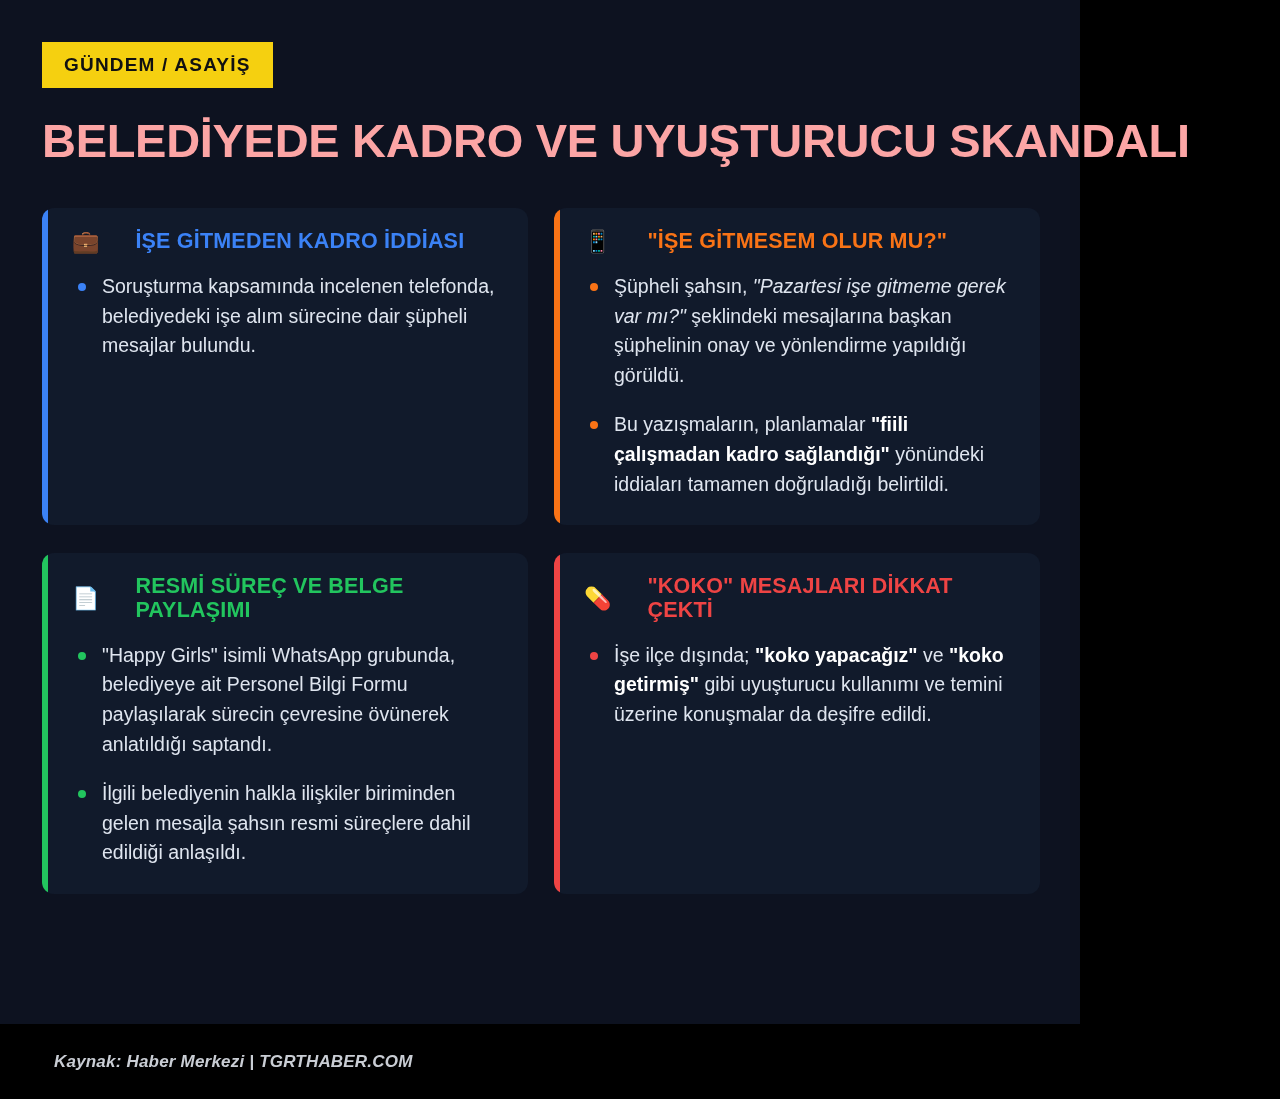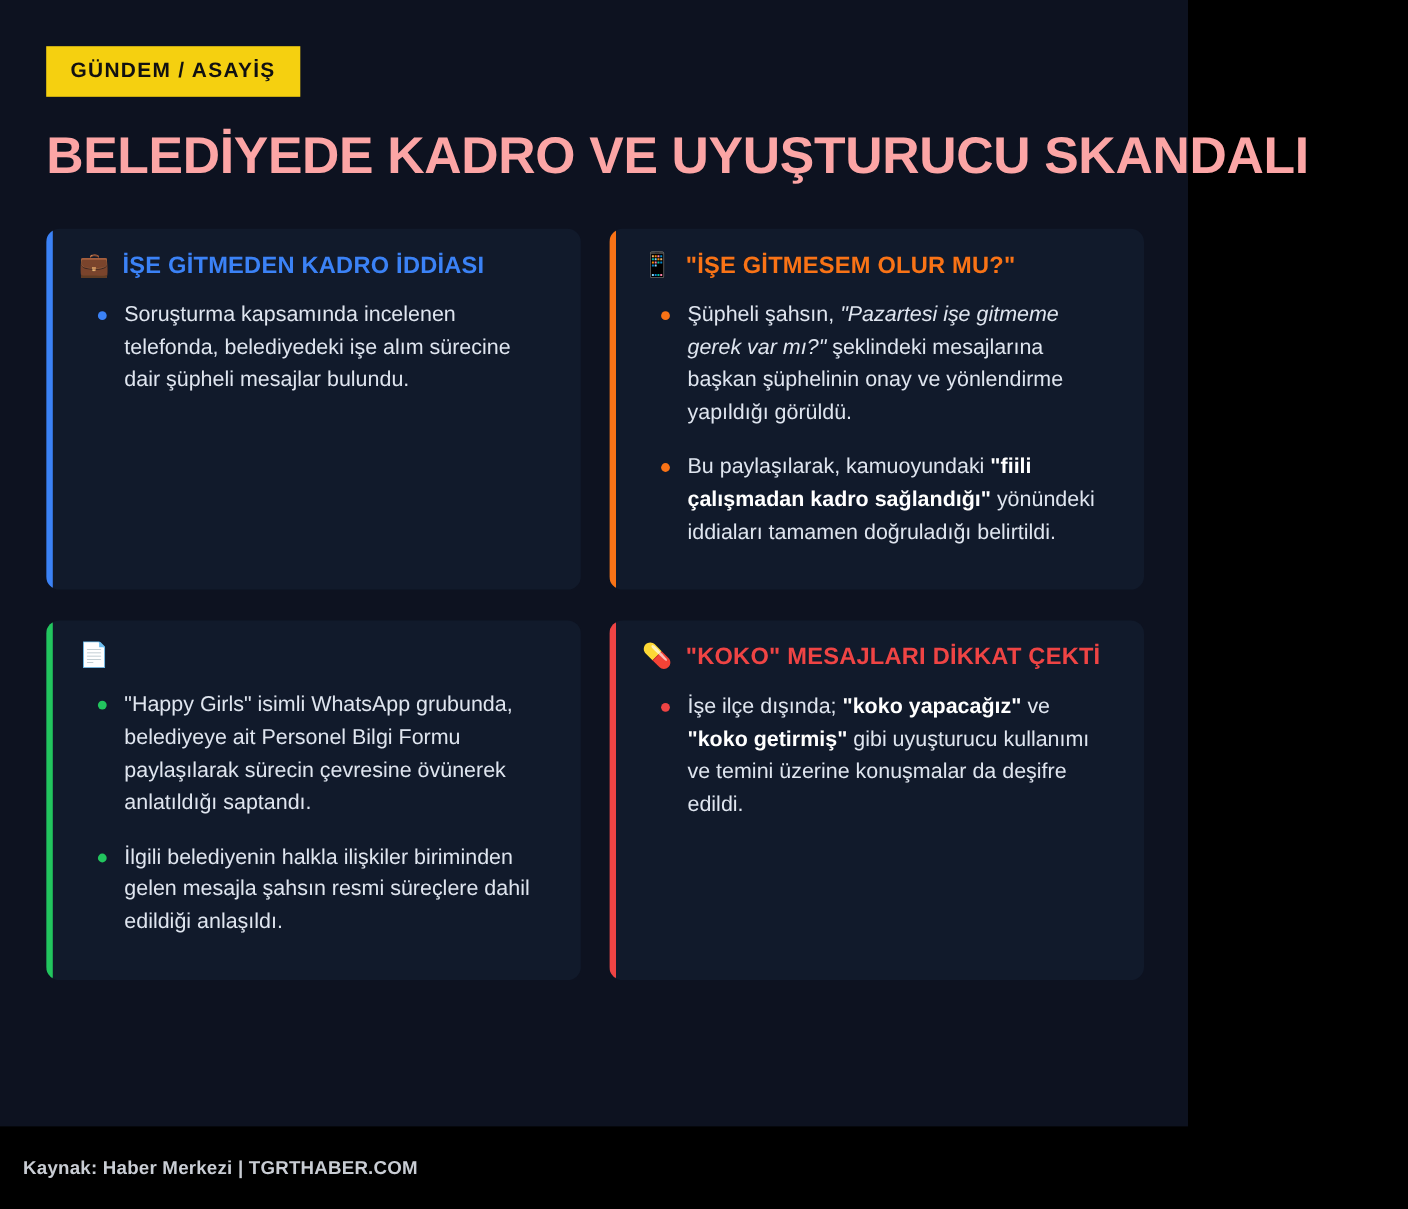--- a/index.html
+++ b/index.html
@@ -83,23 +83,24 @@
   .card-emoji {
     font-size: 22px;
     line-height: 1;
     font-family: "DejaVu Sans", sans-serif;
   }
   .card-title {
     font-size: 21.5px;
     font-weight: bold;
     letter-spacing: 0.2px;
     line-height: 1.1;
+    margin-left: 24px;
   }
   ul.bullets {
-    margin: 15px;
+    margin: 4px;
     padding: 0;
     list-style: none;
   }
   ul.bullets li {
     position: relative;
     padding-left: 26px;
     margin-bottom: 20px;
     color: #dfe5ef;
     font-size: 19.5px;
     line-height: 1.52;
@@ -116,22 +117,23 @@
   ul.bullets li b { font-weight: bold; color: #ffffff; }
   ul.bullets li i { font-style: italic; }
 
   
   .footer {
     width: 1112px;
     height: 75px;
     background: #000000;
     display: flex;
     align-items: center;
-    padding-left: 21px;
+    padding-left: 54px;
     box-sizing: border-box;
+    font-style: italic;
   }
   .footer-text {
     color: #c9cdd4;
     font-size: 17px;
     font-weight: bold;
     letter-spacing: 0.2px;
   }
 </style>
 </head>
 <body>
@@ -157,28 +159,29 @@
     </div>
 
     <div class="card" style="background: rgb(17, 26, 43);">
       <span class="bar" style="background: rgb(249, 115, 22);"></span>
       <div class="card-head">
         <span class="card-emoji">📱</span>
         <span class="card-title" style="color: rgb(249, 115, 22);">"İŞE GİTMESEM OLUR MU?"</span>
       </div>
       <ul class="bullets">
           <li><span class="dot" style="background: rgb(249, 115, 22);"></span><span><span>Şüpheli şahsın, </span><i>"Pazartesi işe gitmeme gerek var mı?"</i><span> şeklindeki mesajlarına başkan şüphelinin onay ve yönlendirme yapıldığı görüldü.</span></span></li>
-          <li><span class="dot" style="background: rgb(249, 115, 22);"></span><span><span>Bu paylaşılarak, kamuoyundaki </span><b>"fiili çalışmadan kadro sağlandığı"</b><span> yönündeki iddiaları tamamen doğruladığı belirtildi.</span></span></li>
+          <li><span class="dot" style="background: rgb(249, 115, 22);"></span><span><span>Bu yazışmaların, planlamalar </span><b>"fiili çalışmadan kadro sağlandığı"</b><span> yönündeki iddiaları tamamen doğruladığı belirtildi.</span></span></li>
         </ul>
     </div>
 
     <div class="card" style="background: rgb(17, 26, 43);">
       <span class="bar" style="background: rgb(34, 197, 94);"></span>
       <div class="card-head">
         <span class="card-emoji">📄</span>
+        <span class="card-title" style="color: rgb(34, 197, 94);">RESMİ SÜREÇ VE BELGE PAYLAŞIMI</span>
       </div>
       <ul class="bullets">
           <li><span class="dot" style="background: rgb(34, 197, 94);"></span><span><span>"Happy Girls" isimli WhatsApp grubunda, belediyeye ait Personel Bilgi Formu paylaşılarak sürecin çevresine övünerek anlatıldığı saptandı.</span></span></li>
           <li><span class="dot" style="background: rgb(34, 197, 94);"></span><span><span>İlgili belediyenin halkla ilişkiler biriminden gelen mesajla şahsın resmi süreçlere dahil edildiği anlaşıldı.</span></span></li>
         </ul>
     </div>
 
     <div class="card" style="background: rgb(17, 26, 43);">
       <span class="bar" style="background: rgb(239, 68, 68);"></span>
       <div class="card-head">

